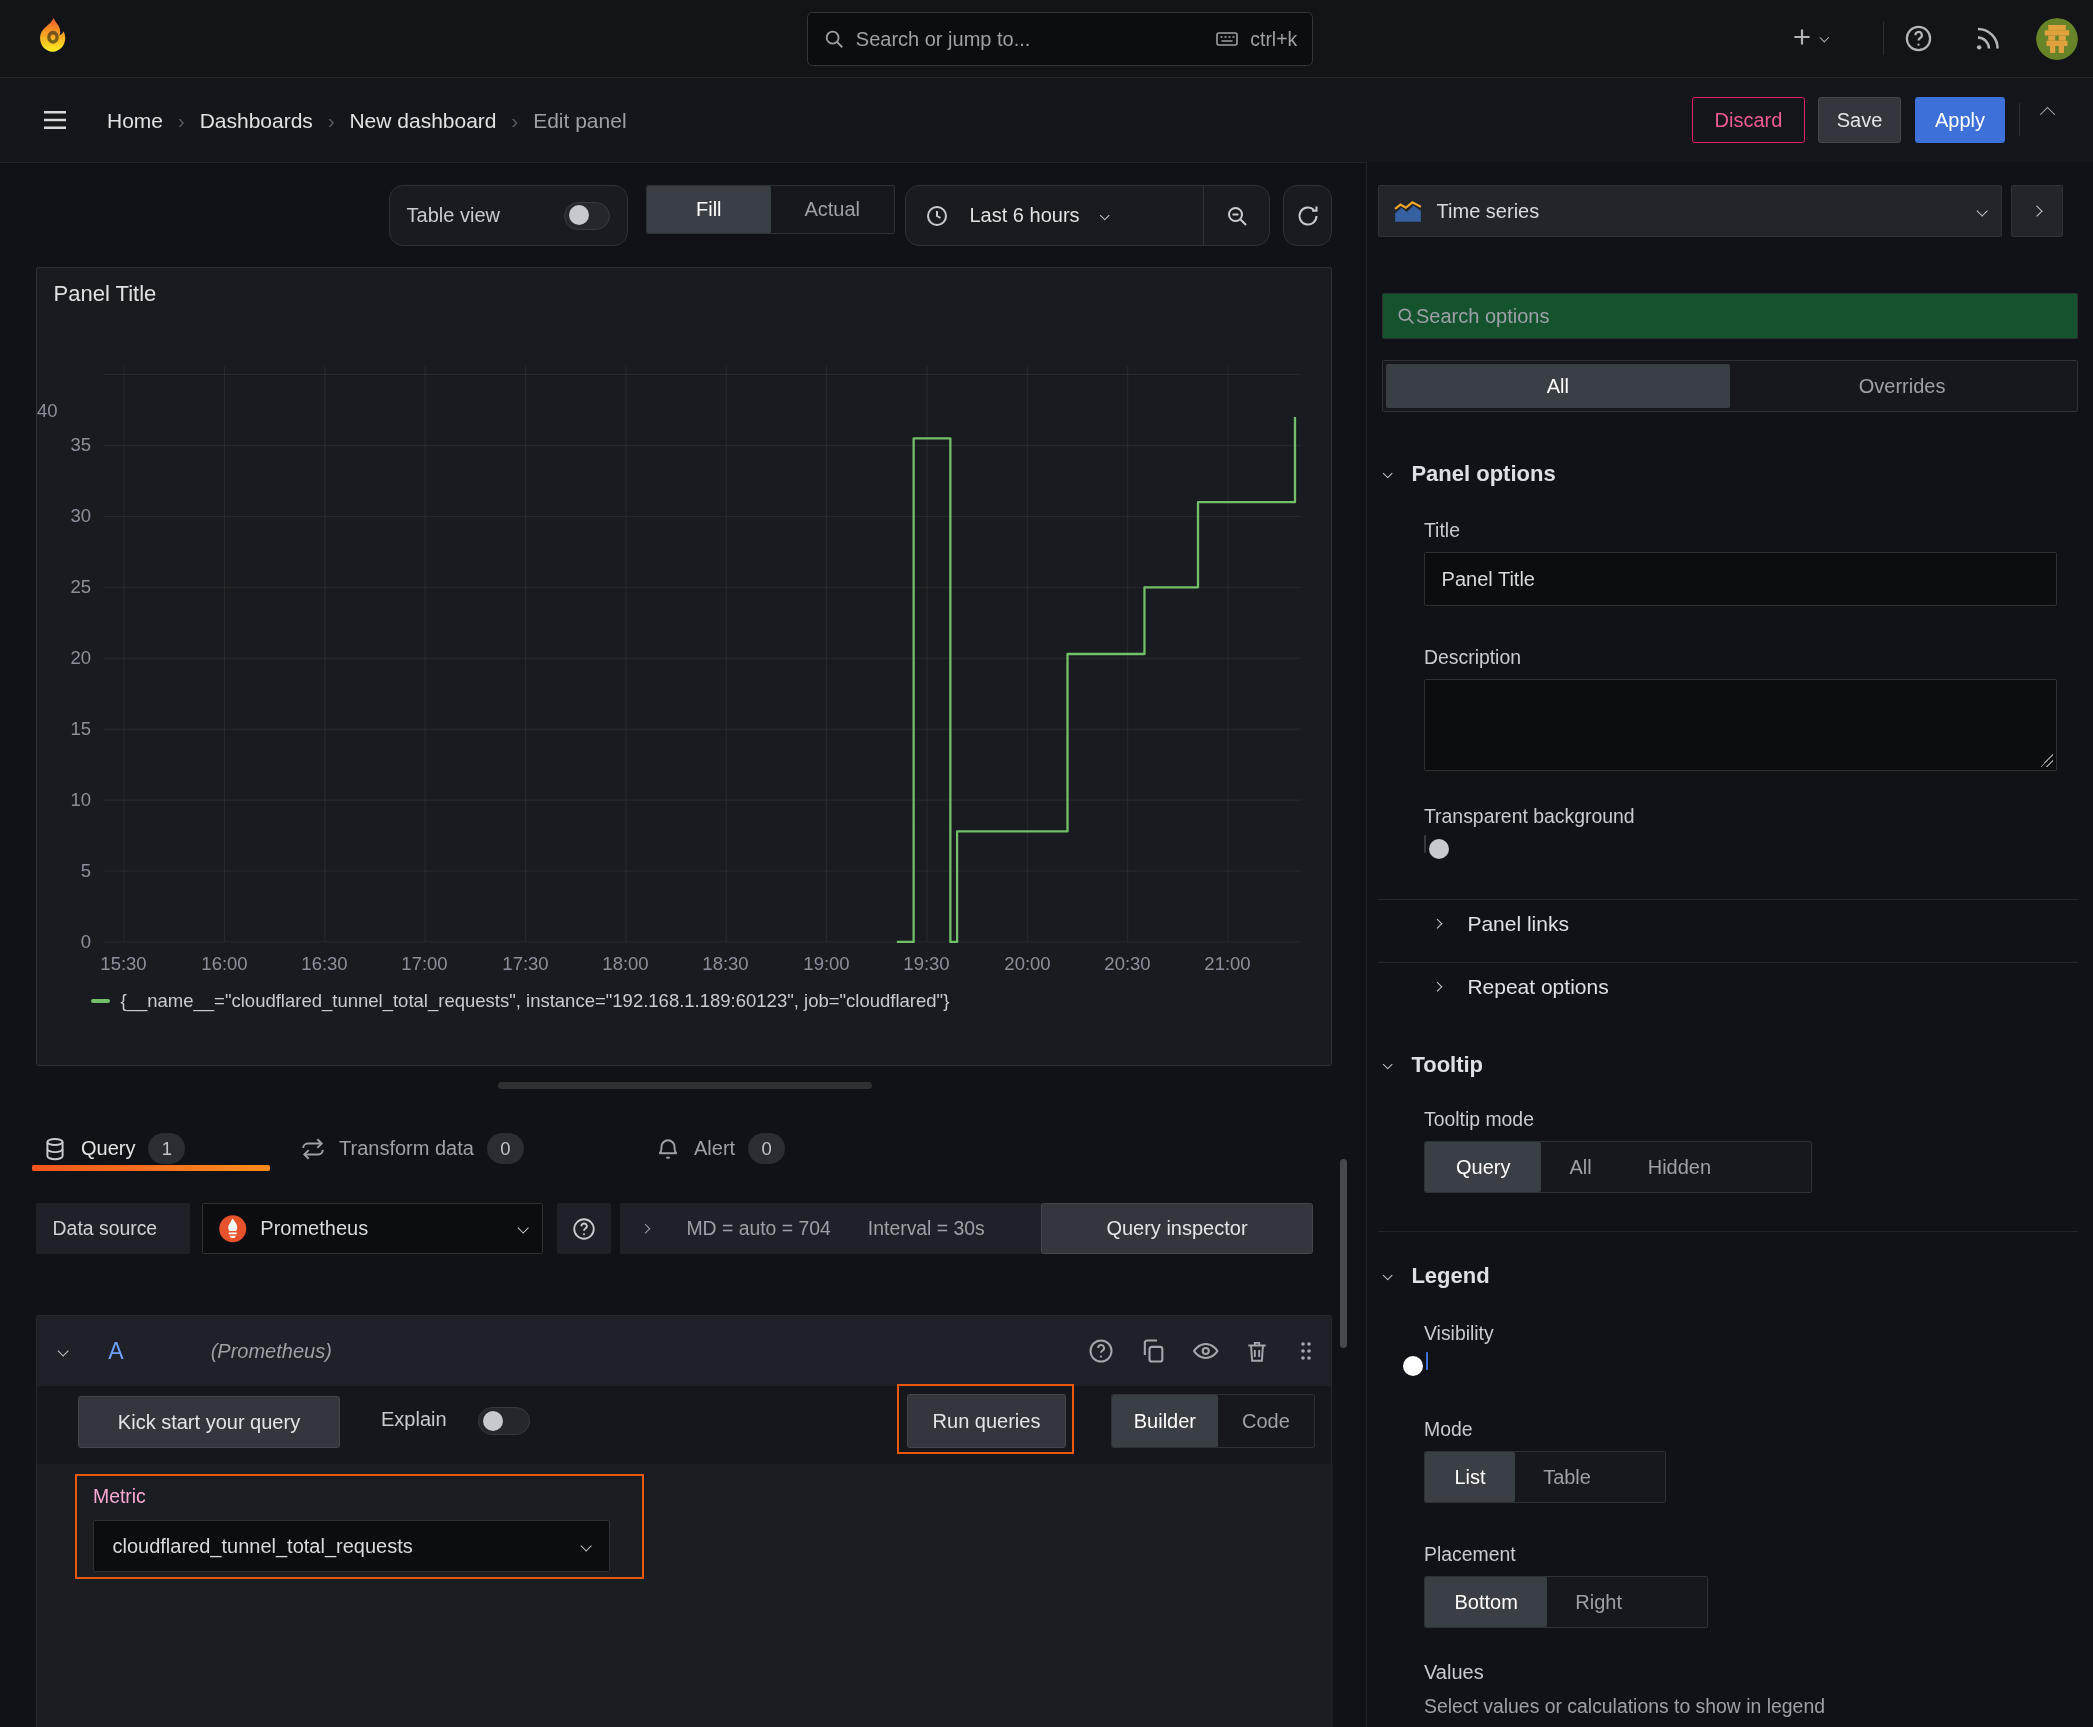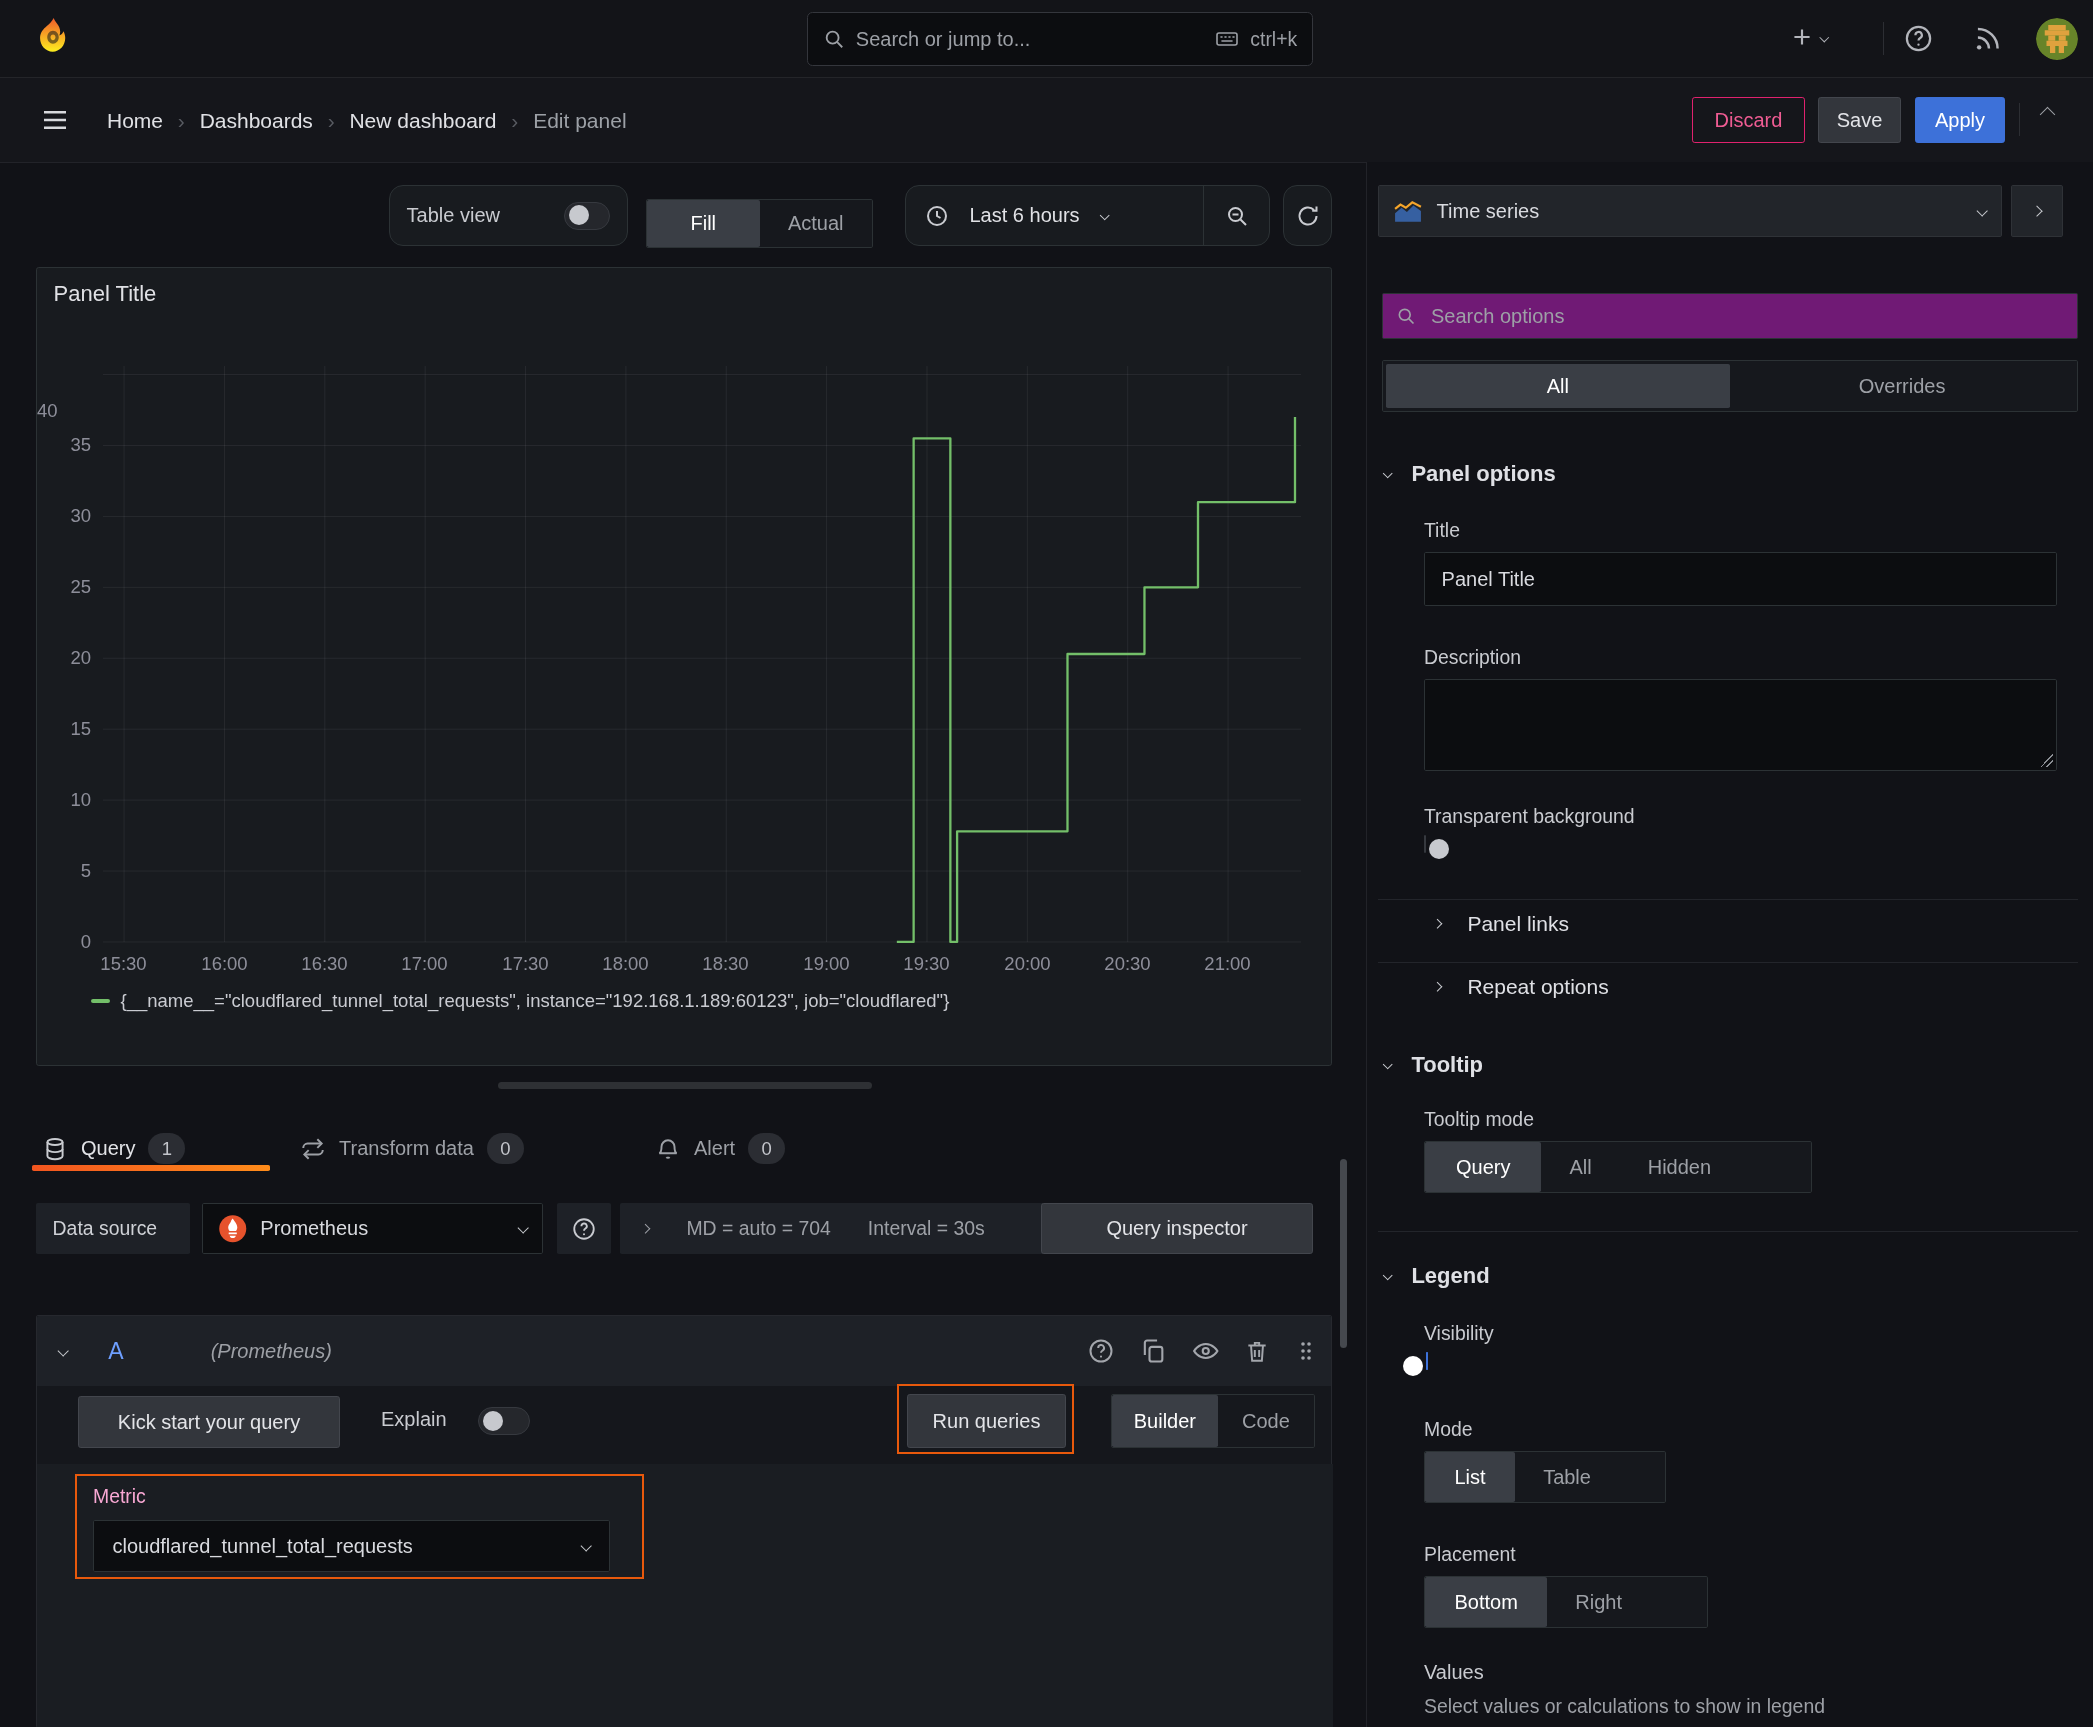--- a/index.html
+++ b/index.html
@@ -167,21 +167,21 @@
   <div class="abs" style="left:2019px;top:103px;width:0.9px;height:33px;background:#2c2e33"></div>
   <button class="abs icbtn" style="left:2042px;top:109px;color:#9da0a6">
     <span class="chev u" style="width:11px;height:11px"></span>
   </button>
 
   
   <div class="abs tool" style="left:389px;top:185px;width:239px;padding:0 16.6px;justify-content:space-between">
     <span style="font-size:20px;color:#c9cbd0">Table view</span>
     <span class="toggle" style="width:46px"></span>
   </div>
-  <div class="abs seg" style="left:646px;top:199px;width:227px">
+  <div class="abs seg" style="left:646px;top:185px;width:249px">
     <span class="opt sel" style="flex:1">Fill</span>
     <span class="opt" style="flex:1">Actual</span>
   </div>
   <div class="abs tool" style="left:905px;top:185px;width:365px;padding:0">
     <div class="row" style="gap:21px;padding:0 18.5px;height:100%;flex:1">
       <svg class="ic" width="24" height="24" viewBox="0 0 24 24" fill="none" stroke="#c9cbd0" stroke-width="2">
         <circle cx="12" cy="12" r="9"></circle>
           <path d="M12 7v5l3.5 2"></path>
         </svg>
       <span style="font-size:20px;color:#e0e1e5">Last 6 hours</span>
@@ -386,21 +386,21 @@
     <svg class="ic" width="28" height="24" viewBox="0 0 26 22">
       <path fill="#3865ab" d="M1 21v-8l6-5 5 4 6-6 7 5v10z" opacity=".92"></path>
       <path fill="none" stroke="#f6a62b" stroke-width="2" d="M1 9l5-4 5 3 6-5 8 4"></path>
       </svg>
     <span style="flex:1">Time series</span>
     <span class="chev" style="color:#c9cbd0"></span>
   </div>
   <div class="abs row" style="left:2011px;top:185px;width:52px;height:52px;justify-content:center;background:#22252a;border:0.9px solid #2f3237;border-radius:1.8px;color:#c9cbd0">
     <span class="chev r"></span>
   </div>
-  <div class="abs row" style="left:1382px;top:293px;width:696px;height:46px;background:#701a75;border:0.9px solid var(--border);border-radius:1.8px;padding:0 13px;gap:15px;color:var(--txt2)">
+  <div class="abs row" style="left:1382px;top:293px;width:696px;height:46px;background:#14532d;border:0.9px solid var(--border);border-radius:1.8px;padding:0 13px;gap:0;color:var(--txt2)">
     <span>
       <svg class="ic" width="20" height="20" viewBox="0 0 24 24" fill="none" stroke="currentColor" stroke-width="2">
         <circle cx="10.5" cy="10.5" r="6.5"></circle>
           <path d="M15.5 15.5 21 21"></path>
         </svg>
       </span>
     <span style="font-size:20px">Search options</span>
   </div>
   <div class="abs" style="left:1382px;top:360px;width:696px;height:52px;background:#16181d;border:0.9px solid var(--border);border-radius:1.8px;display:flex;padding:2.8px">
     <div class="row" style="flex:1;justify-content:center;background:#3a3e45;border-radius:1.8px;color:#fff;font-size:20px">All</div>

